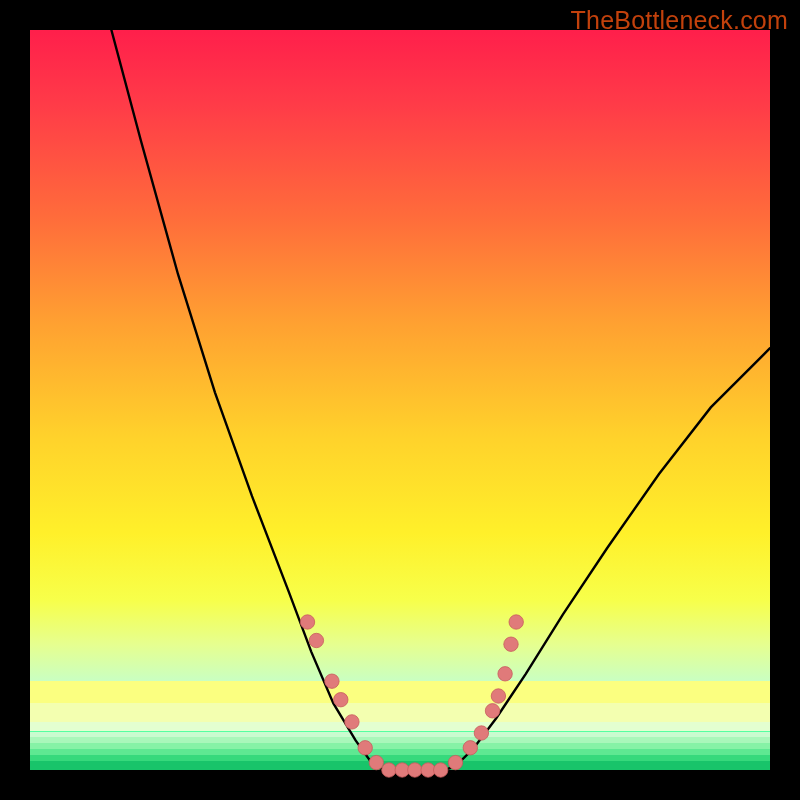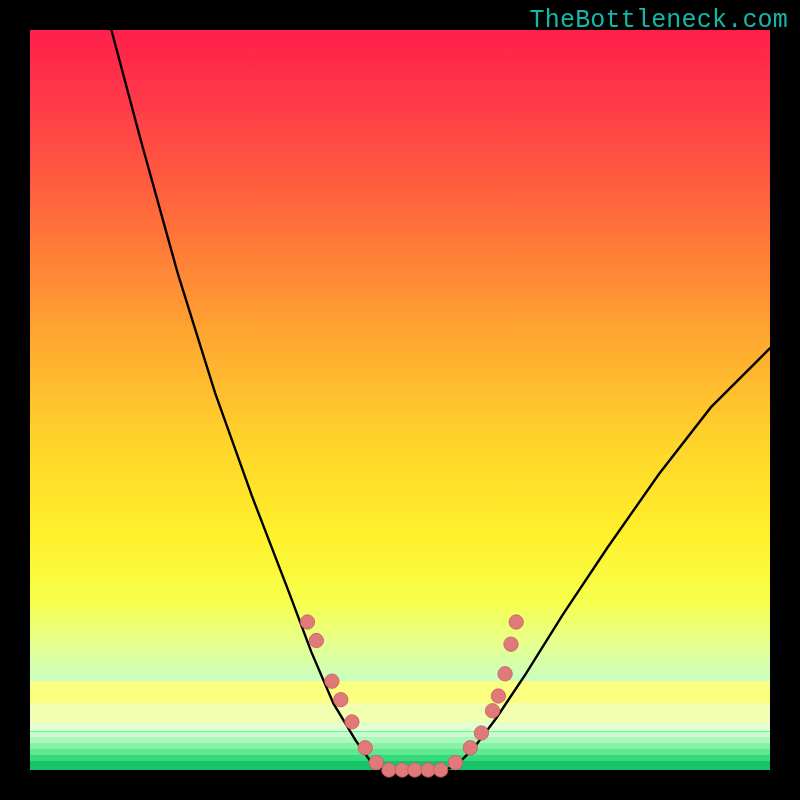--- a/index.html
+++ b/index.html
@@ -41,23 +41,22 @@
       #1bff8c 98%,
       #00e67a 100%
     );
   }
   .watermark {
     position: absolute;
     top: 6px;
     right: 12px;
     font-size: 25px;
     font-weight: 500;
-    color: #14b8a6;
+    color: #c2410c;
     letter-spacing: 0.2px;
-    font-family: Liberation Mono, monospace;
   }
   svg.curve {
     position: absolute;
     top: 0;
     left: 0;
     width: 740px;
     height: 740px;
     overflow: visible;
   }
   .band {

